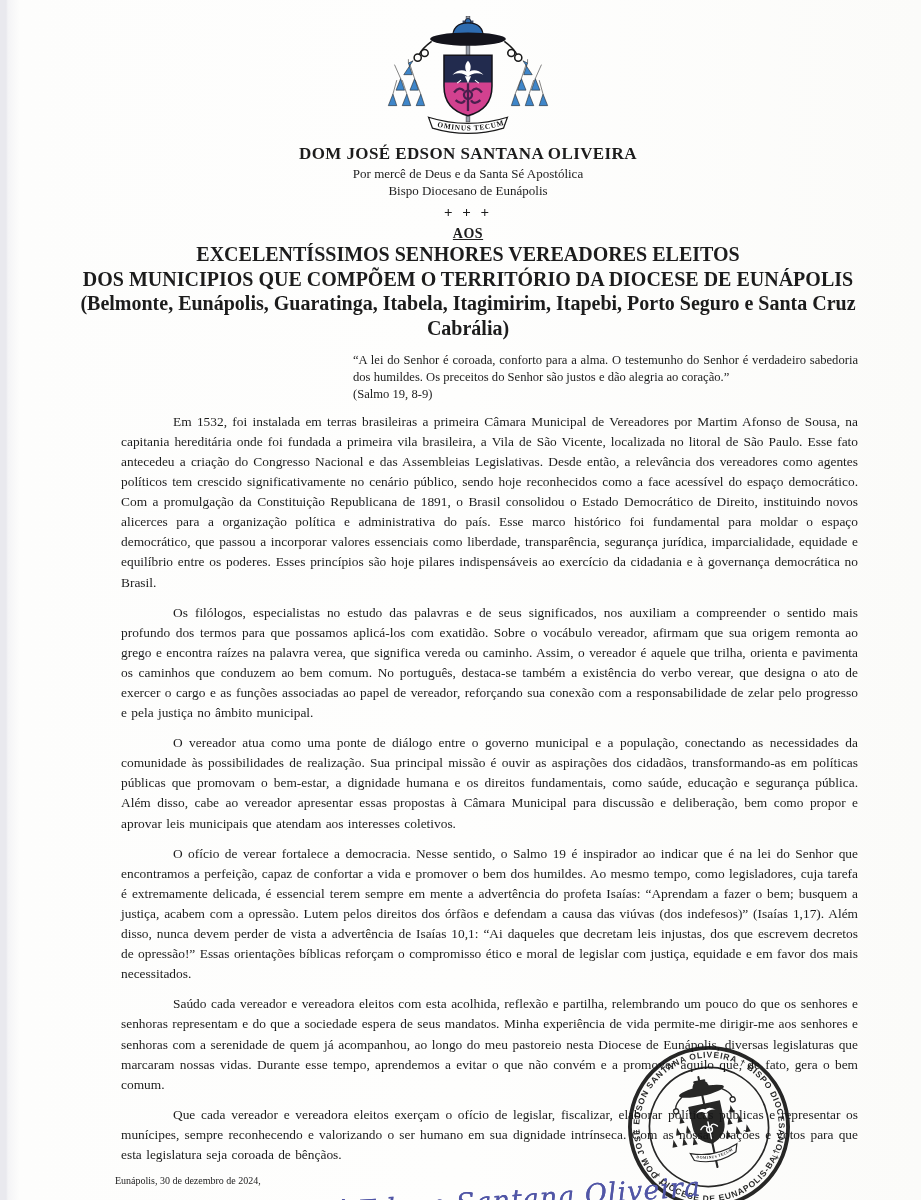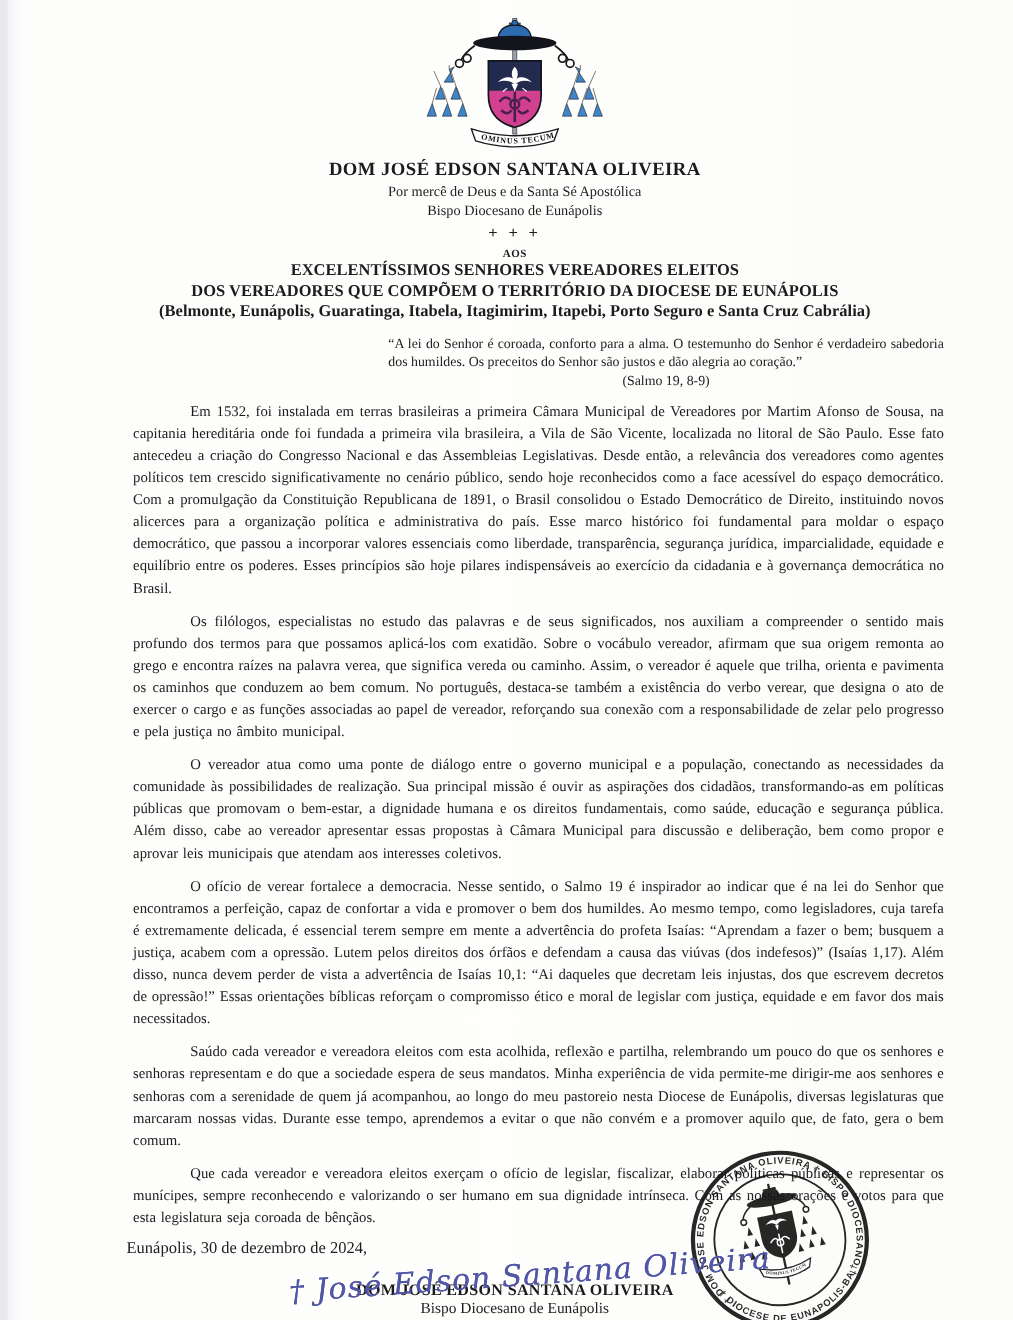--- a/index.html
+++ b/index.html
@@ -15,35 +15,35 @@
     background:linear-gradient(90deg,#e9e9ee 0px,#e9e9ee 6px,#f4f4f6 8px,#fdfdfc 20px,#fefefd 50%,#fbfbf9 100%);
   }
   .content{
     position:absolute;top:12px;left:78px;width:780px;
   }
   .emblem{display:block;margin:0 auto 2px auto;height:130px;}
   .hdr{text-align:center;line-height:1.15;}
   .hdr-name{font-size:17px;font-weight:bold;letter-spacing:.4px;margin-top:2px;}
   .hdr-sub{font-size:13px;margin-top:3px;}
   .hdr-crosses{font-size:15px;font-weight:bold;margin-top:5px;letter-spacing:3px;}
-  .hdr-aos{font-size:10px;font-weight:bold;margin-top:4px;letter-spacing:.5px;}
-  .hdr-addr{font-size:15px;font-weight:bold;line-height:1.24;}
+  .hdr-aos{font-size:14px;font-weight:bold;margin-top:4px;letter-spacing:.5px;text-decoration:underline;}
+  .hdr-addr{font-size:20px;font-weight:bold;line-height:1.24;}
   .epigraph{
     width:505px;margin:11px 0 0 auto;
     font-size:12.6px;line-height:1.32;text-align:justify;
   }
-  .epigraph-ref{text-align:center;margin-top:1px;}
+  .epigraph-ref{text-align:left;margin-top:1px;}
   .body-text{margin-top:9px;margin-left:43px;}
   .body-text p{
     margin:0 0 10px 0;
     font-size:13.4px;line-height:20.1px;
     text-align:justify;text-indent:52px;
     word-spacing:1px;
   }
-  .dateline{font-size:15px;margin:4px 0 0 37px;}
+  .dateline{font-size:10px;margin:4px 0 0 37px;}
   .sigblock{position:relative;text-align:center;line-height:1.25;margin-top:0;}
   .signature-script{
     position:relative;z-index:3;
     font-family:"DejaVu Serif", serif;font-style:italic;
     font-size:27px;color:#5156a6;
     transform:rotate(-4deg) translateX(14px);
     margin-bottom:-14px;letter-spacing:1px;
     text-shadow:0 0 .6px #5156a6;
   }
   .signer-name{font-size:14.6px;font-weight:bold;letter-spacing:.3px;position:relative;z-index:1;}
@@ -121,21 +121,21 @@
       </text>
     </svg>
 
     <div class="hdr">
       <div class="hdr-name">DOM JOSÉ EDSON SANTANA OLIVEIRA</div>
       <div class="hdr-sub">Por mercê de Deus e da Santa Sé Apostólica</div>
       <div class="hdr-sub">Bispo Diocesano de Eunápolis</div>
       <div class="hdr-crosses">+ + +</div>
       <div class="hdr-aos">AOS</div>
       <div class="hdr-addr">EXCELENTÍSSIMOS SENHORES VEREADORES ELEITOS</div>
-      <div class="hdr-addr">DOS VEREADORES QUE COMPÕEM O TERRITÓRIO DA DIOCESE DE EUNÁPOLIS</div>
+      <div class="hdr-addr">DOS MUNICIPIOS QUE COMPÕEM O TERRITÓRIO DA DIOCESE DE EUNÁPOLIS</div>
       <div class="hdr-addr">(Belmonte, Eunápolis, Guaratinga, Itabela, Itagimirim, Itapebi, Porto Seguro e Santa Cruz Cabrália)</div>
     </div>
 
     <div class="epigraph">
       <div>“A lei do Senhor é coroada, conforto para a alma. O testemunho do Senhor é verdadeiro sabedoria dos humildes. Os preceitos do Senhor são justos e dão alegria ao coração.”</div>
       <div class="epigraph-ref">(Salmo 19, 8-9)</div>
     </div>
 
     <div class="body-text">
       <p>Em 1532, foi instalada em terras brasileiras a primeira Câmara Municipal de Vereadores por Martim Afonso de Sousa, na capitania hereditária onde foi fundada a primeira vila brasileira, a Vila de São Vicente, localizada no litoral de São Paulo. Esse fato antecedeu a criação do Congresso Nacional e das Assembleias Legislativas. Desde então, a relevância dos vereadores como agentes políticos tem crescido significativamente no cenário público, sendo hoje reconhecidos como a face acessível do espaço democrático. Com a promulgação da Constituição Republicana de 1891, o Brasil consolidou o Estado Democrático de Direito, instituindo novos alicerces para a organização política e administrativa do país. Esse marco histórico foi fundamental para moldar o espaço democrático, que passou a incorporar valores essenciais como liberdade, transparência, segurança jurídica, imparcialidade, equidade e equilíbrio entre os poderes. Esses princípios são hoje pilares indispensáveis ao exercício da cidadania e à governança democrática no Brasil.</p>

